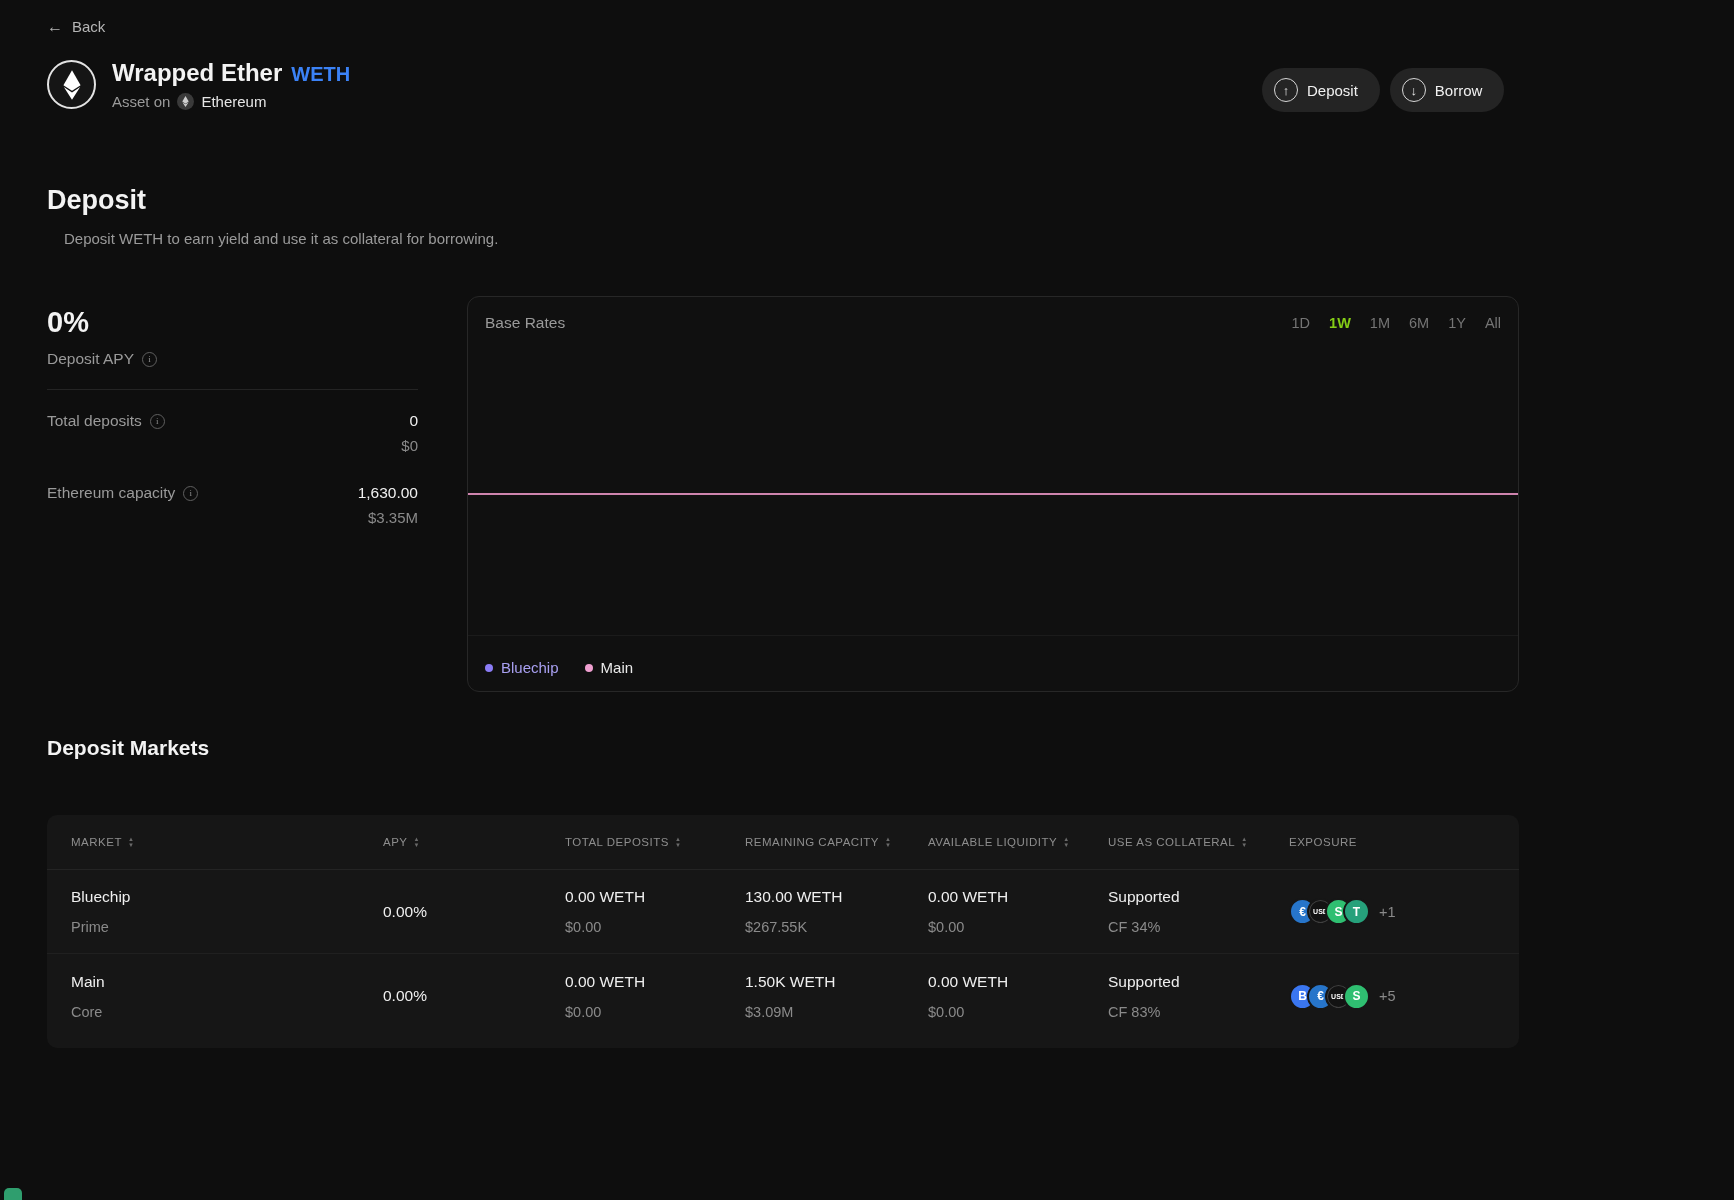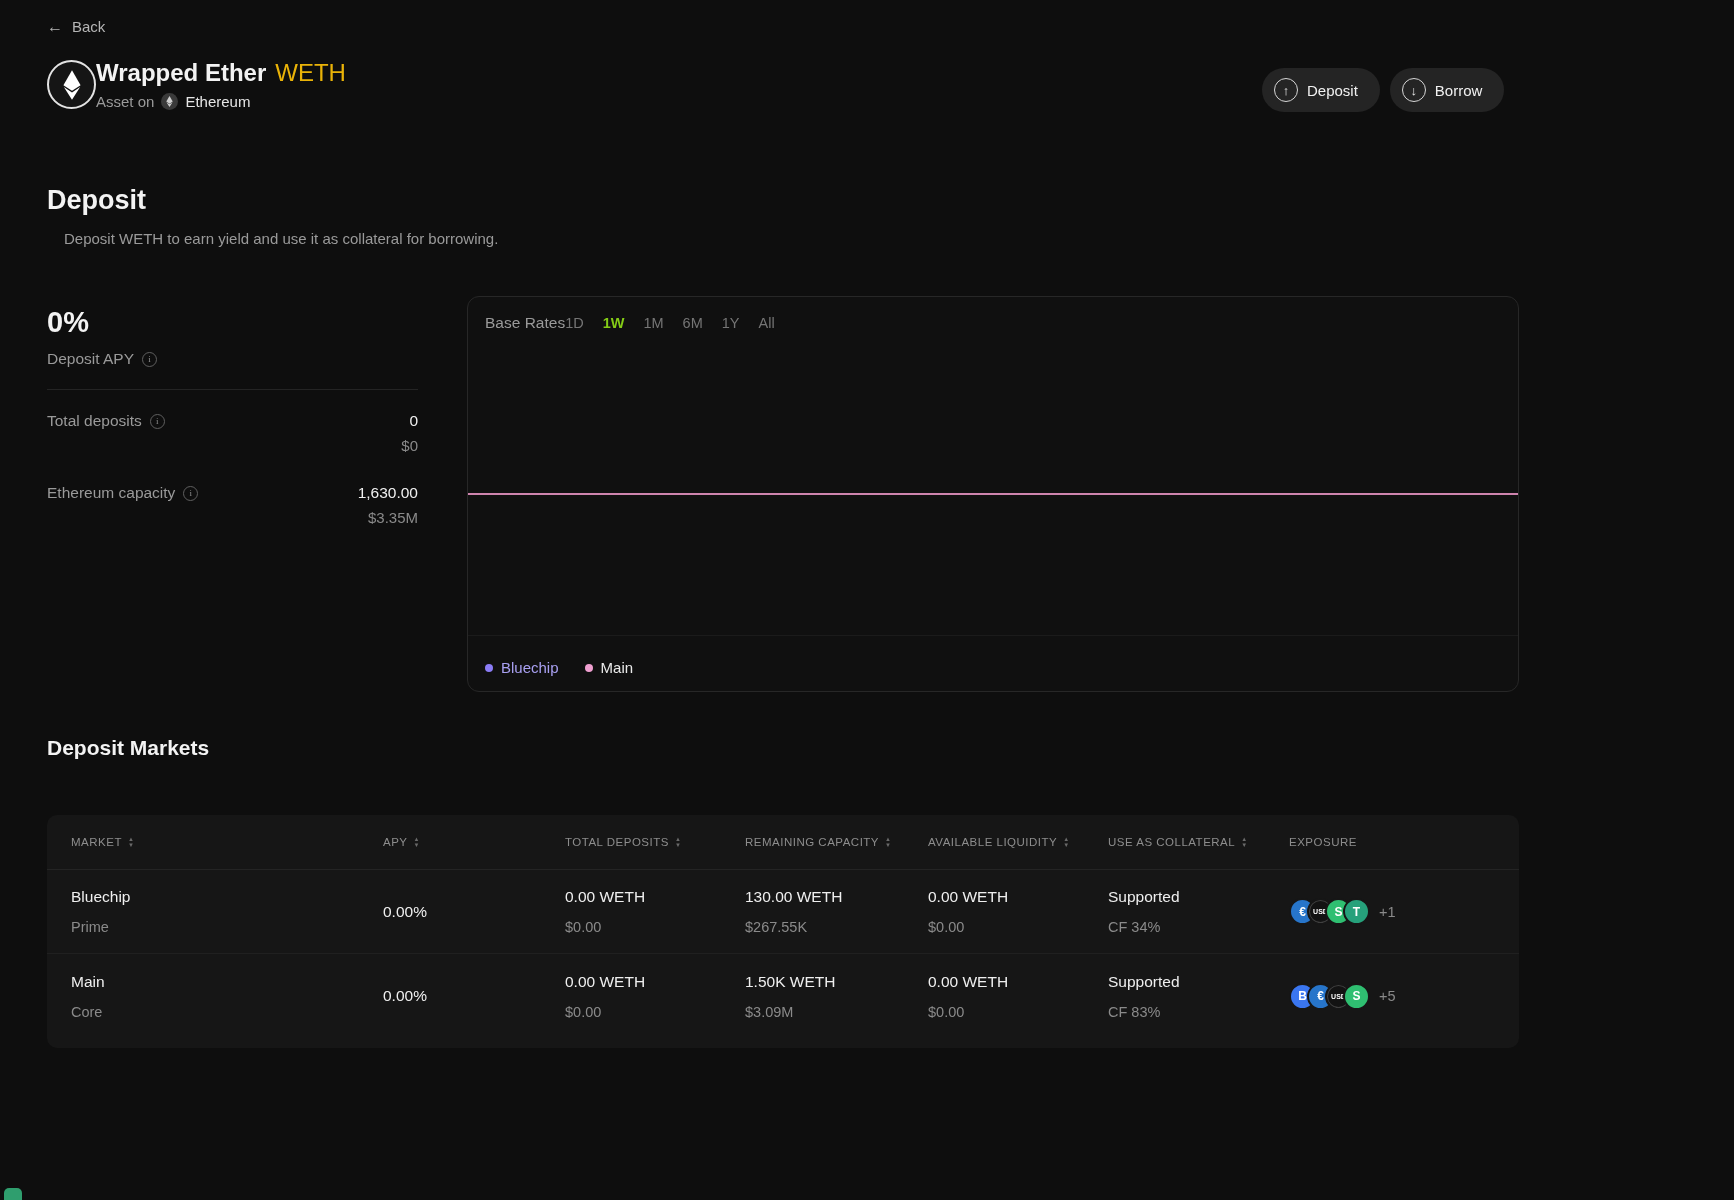--- a/index.html
+++ b/index.html
@@ -6,26 +6,26 @@
   html,body{background:#0e0e0e}
   body{
     width:1734px;height:1200px;position:relative;overflow:hidden;
     font-family:"Liberation Sans",sans-serif;color:#ececec;
   }
   
   .back{position:absolute;left:47px;top:18px;display:flex;align-items:center;gap:9px;
         color:#b5b5b5;font-size:15px;cursor:pointer}
   .back .arr{font-size:16px;line-height:1}
   
-  .asset-header{position:absolute;left:47px;top:59px;display:flex;align-items:center;gap:0}
+  .asset-header{position:absolute;left:47px;top:59px;display:flex;align-items:center;gap:16px}
   .asset-logo{width:49px;height:49px;border-radius:50%;background:#151515;
               border:2px solid #e3e3e3;display:flex;align-items:center;justify-content:center;flex:none}
   .asset-title-row{display:flex;align-items:baseline;gap:9px}
   .asset-name{font-size:24px;font-weight:700;color:#f3f3f3}
-  .asset-symbol{font-size:24px;font-weight:400;color:#eab308}
+  .asset-symbol{font-size:20px;font-weight:700;color:#3b82f6}
   .asset-sub{display:flex;align-items:center;gap:7px;margin-top:6px;font-size:15px;color:#9a9a9a}
   .net-icon{width:17px;height:17px;border-radius:50%;background:#3a3a3a;
             display:inline-flex;align-items:center;justify-content:center;flex:none}
   .net-name{color:#e6e6e6}
   
   .header-actions{position:absolute;top:68px;left:1262px;display:flex;gap:10px}
   .pill{display:flex;align-items:center;height:44px;padding:0 22px 0 12px;background:#242424;
         border:none;border-radius:22px;color:#f1f1f1;font-size:15px;font-family:inherit;cursor:pointer}
   .circ{width:24px;height:24px;border:1.5px solid #d6d6d6;border-radius:50%;
         display:inline-flex;align-items:center;justify-content:center;font-size:13px;
@@ -44,21 +44,21 @@
   .stat-vals{text-align:right}
   .stat-value{font-size:15.5px;color:#f0f0f0}
   .stat-usd{font-size:15px;color:#8a8a8a;margin-top:7px}
   .info{width:15px;height:15px;border:1px solid #5f5f5f;border-radius:50%;
         display:inline-flex;align-items:center;justify-content:center;margin-left:8px;cursor:pointer;flex:none}
   .info::after{content:"i";font-size:9px;color:#8f8f8f;font-family:"Liberation Serif",serif}
   
   .chart-card{position:absolute;left:467px;top:296px;width:1052px;height:396px;
               background:#101010;border:1px solid #272727;border-radius:12px}
   .chart-head{position:absolute;left:17px;right:17px;top:17px;display:flex;
-              align-items:center}
+              justify-content:space-between;align-items:center}
   .chart-title{font-size:15.5px;color:#9a9a9a}
   .ranges{display:flex;gap:19px;font-size:14.5px;color:#757575}
   .range{cursor:pointer}
   .range.active{color:#84cc16;font-weight:700}
   .flatline{position:absolute;left:0;right:0;top:196px;height:2px}
   .gridline{position:absolute;left:0;right:0;top:338px;height:1px;background:#1b1b1b}
   .legend{position:absolute;left:17px;bottom:15px;display:flex;gap:26px;align-items:center;font-size:15px}
   .legend-item{display:flex;align-items:center;gap:8px;cursor:pointer}
   .dot{width:8px;height:8px;border-radius:50%;flex:none}
   

